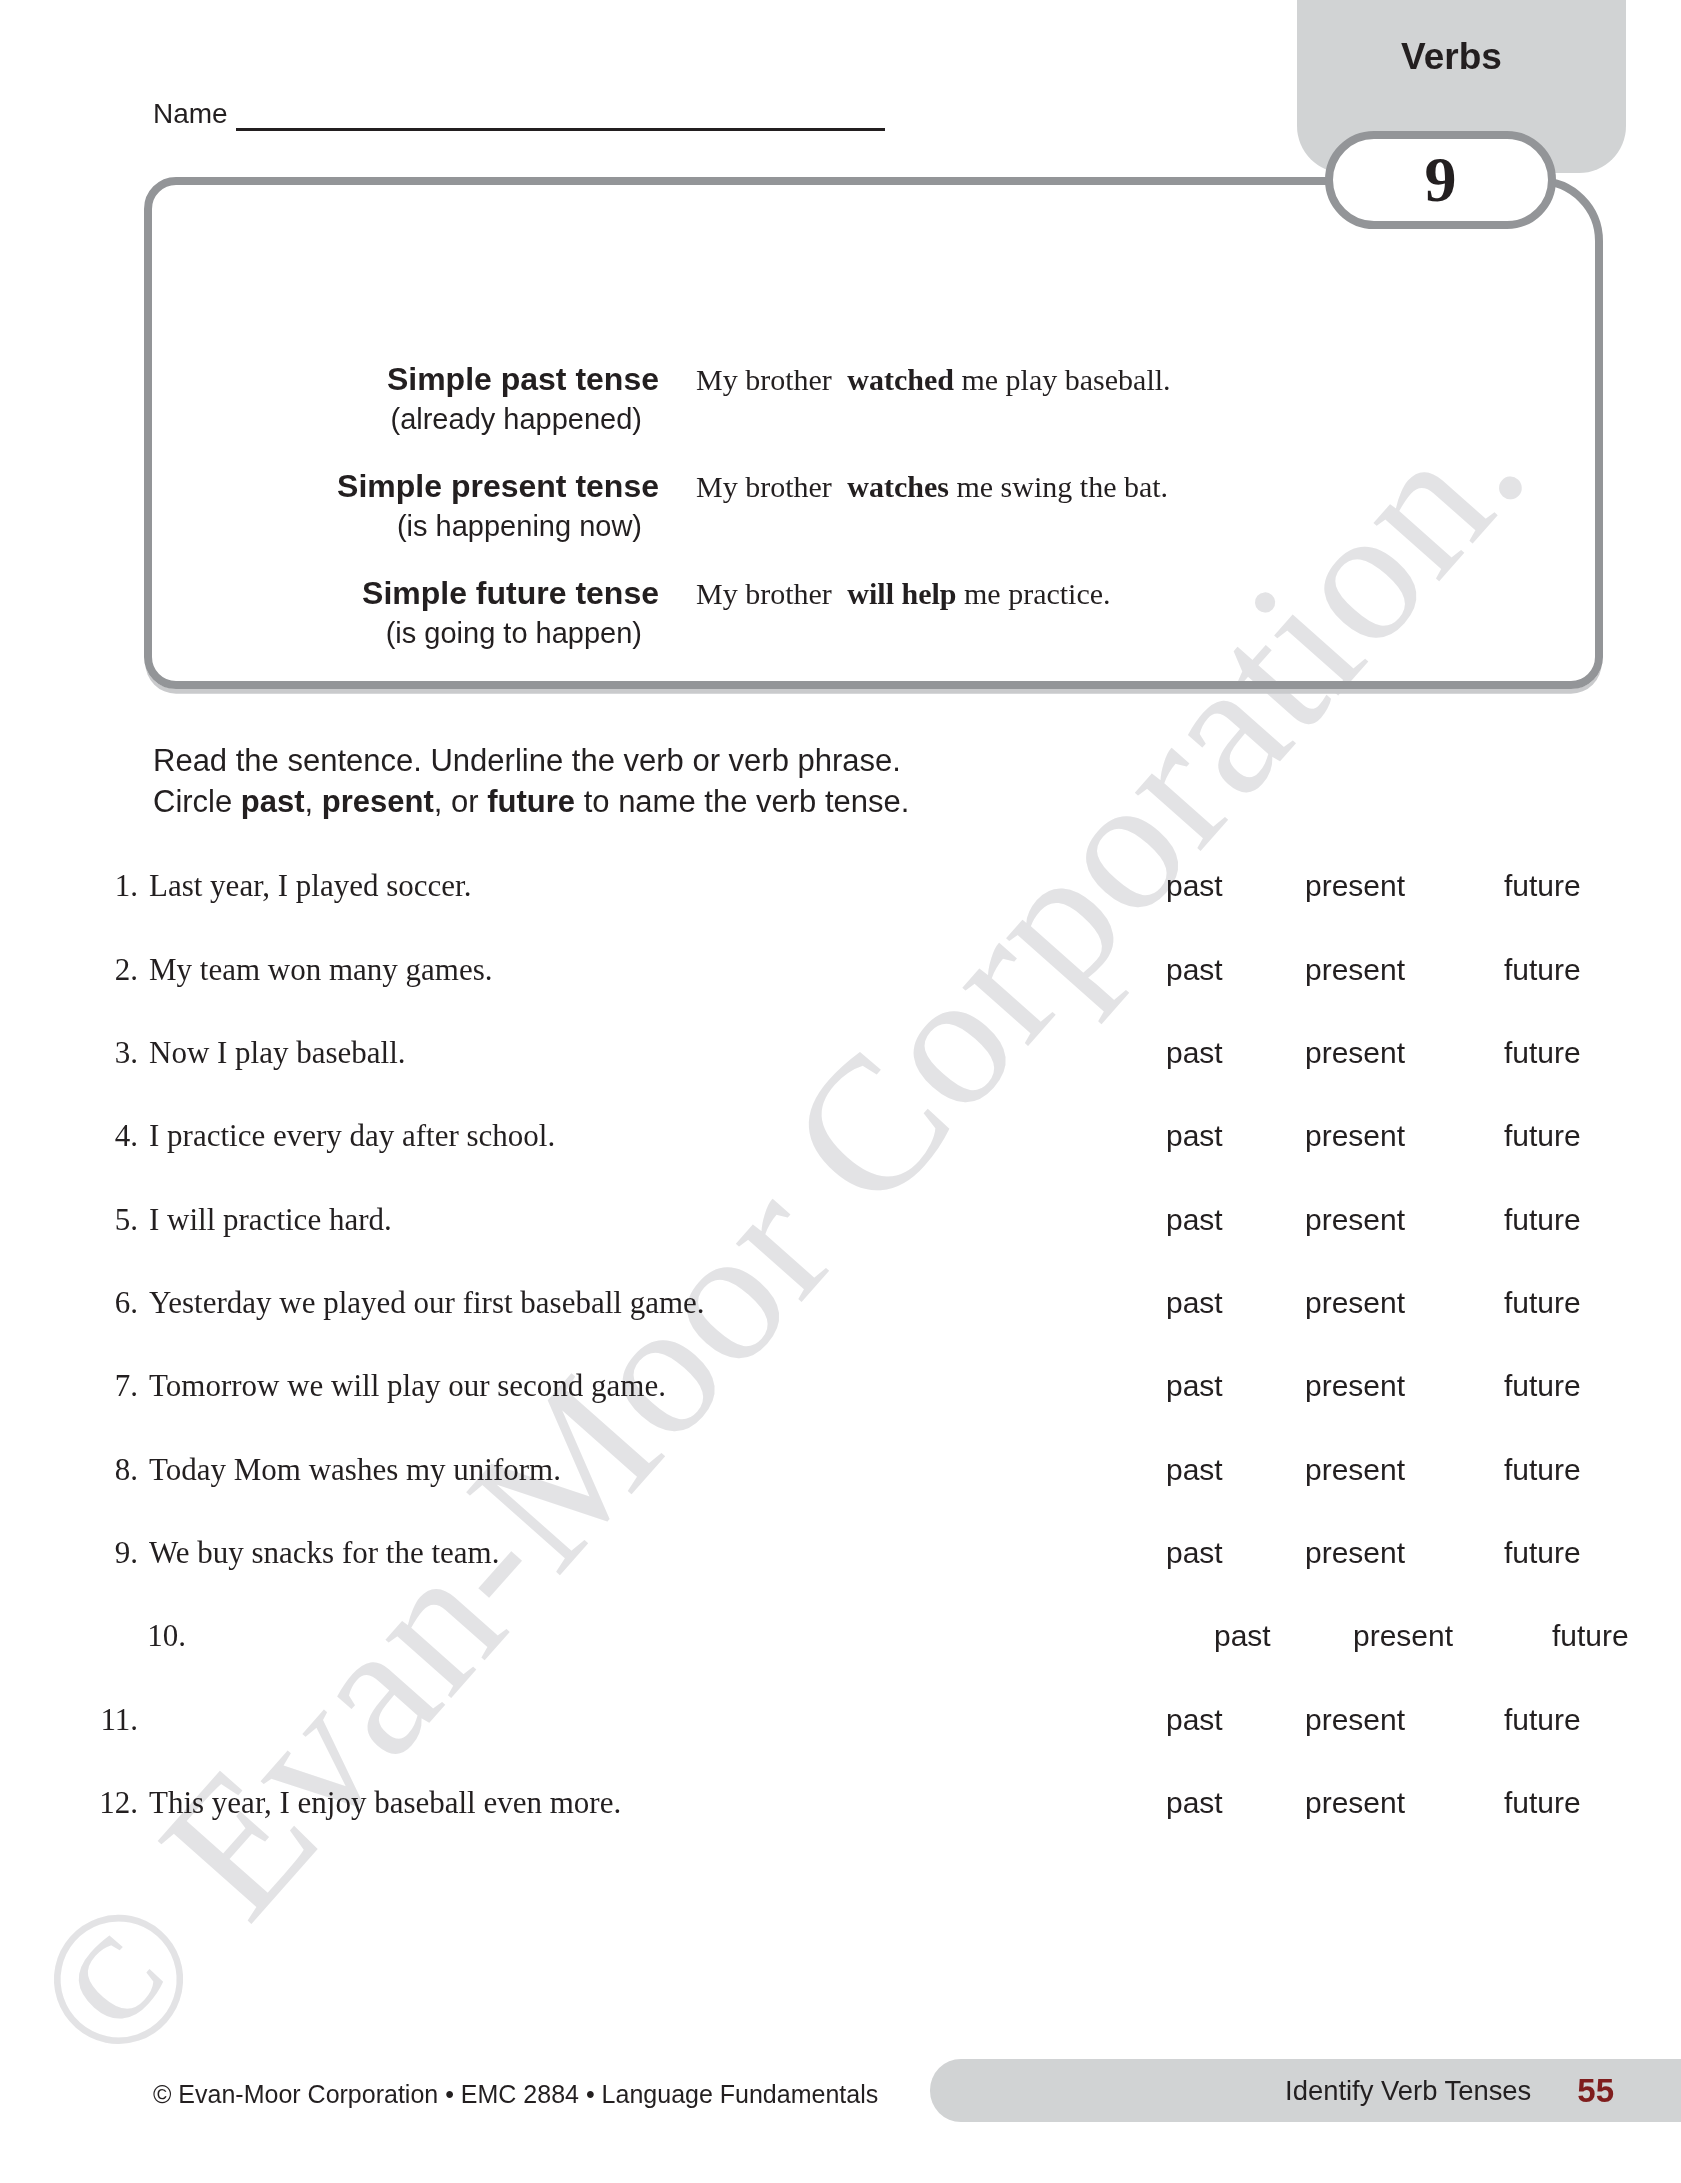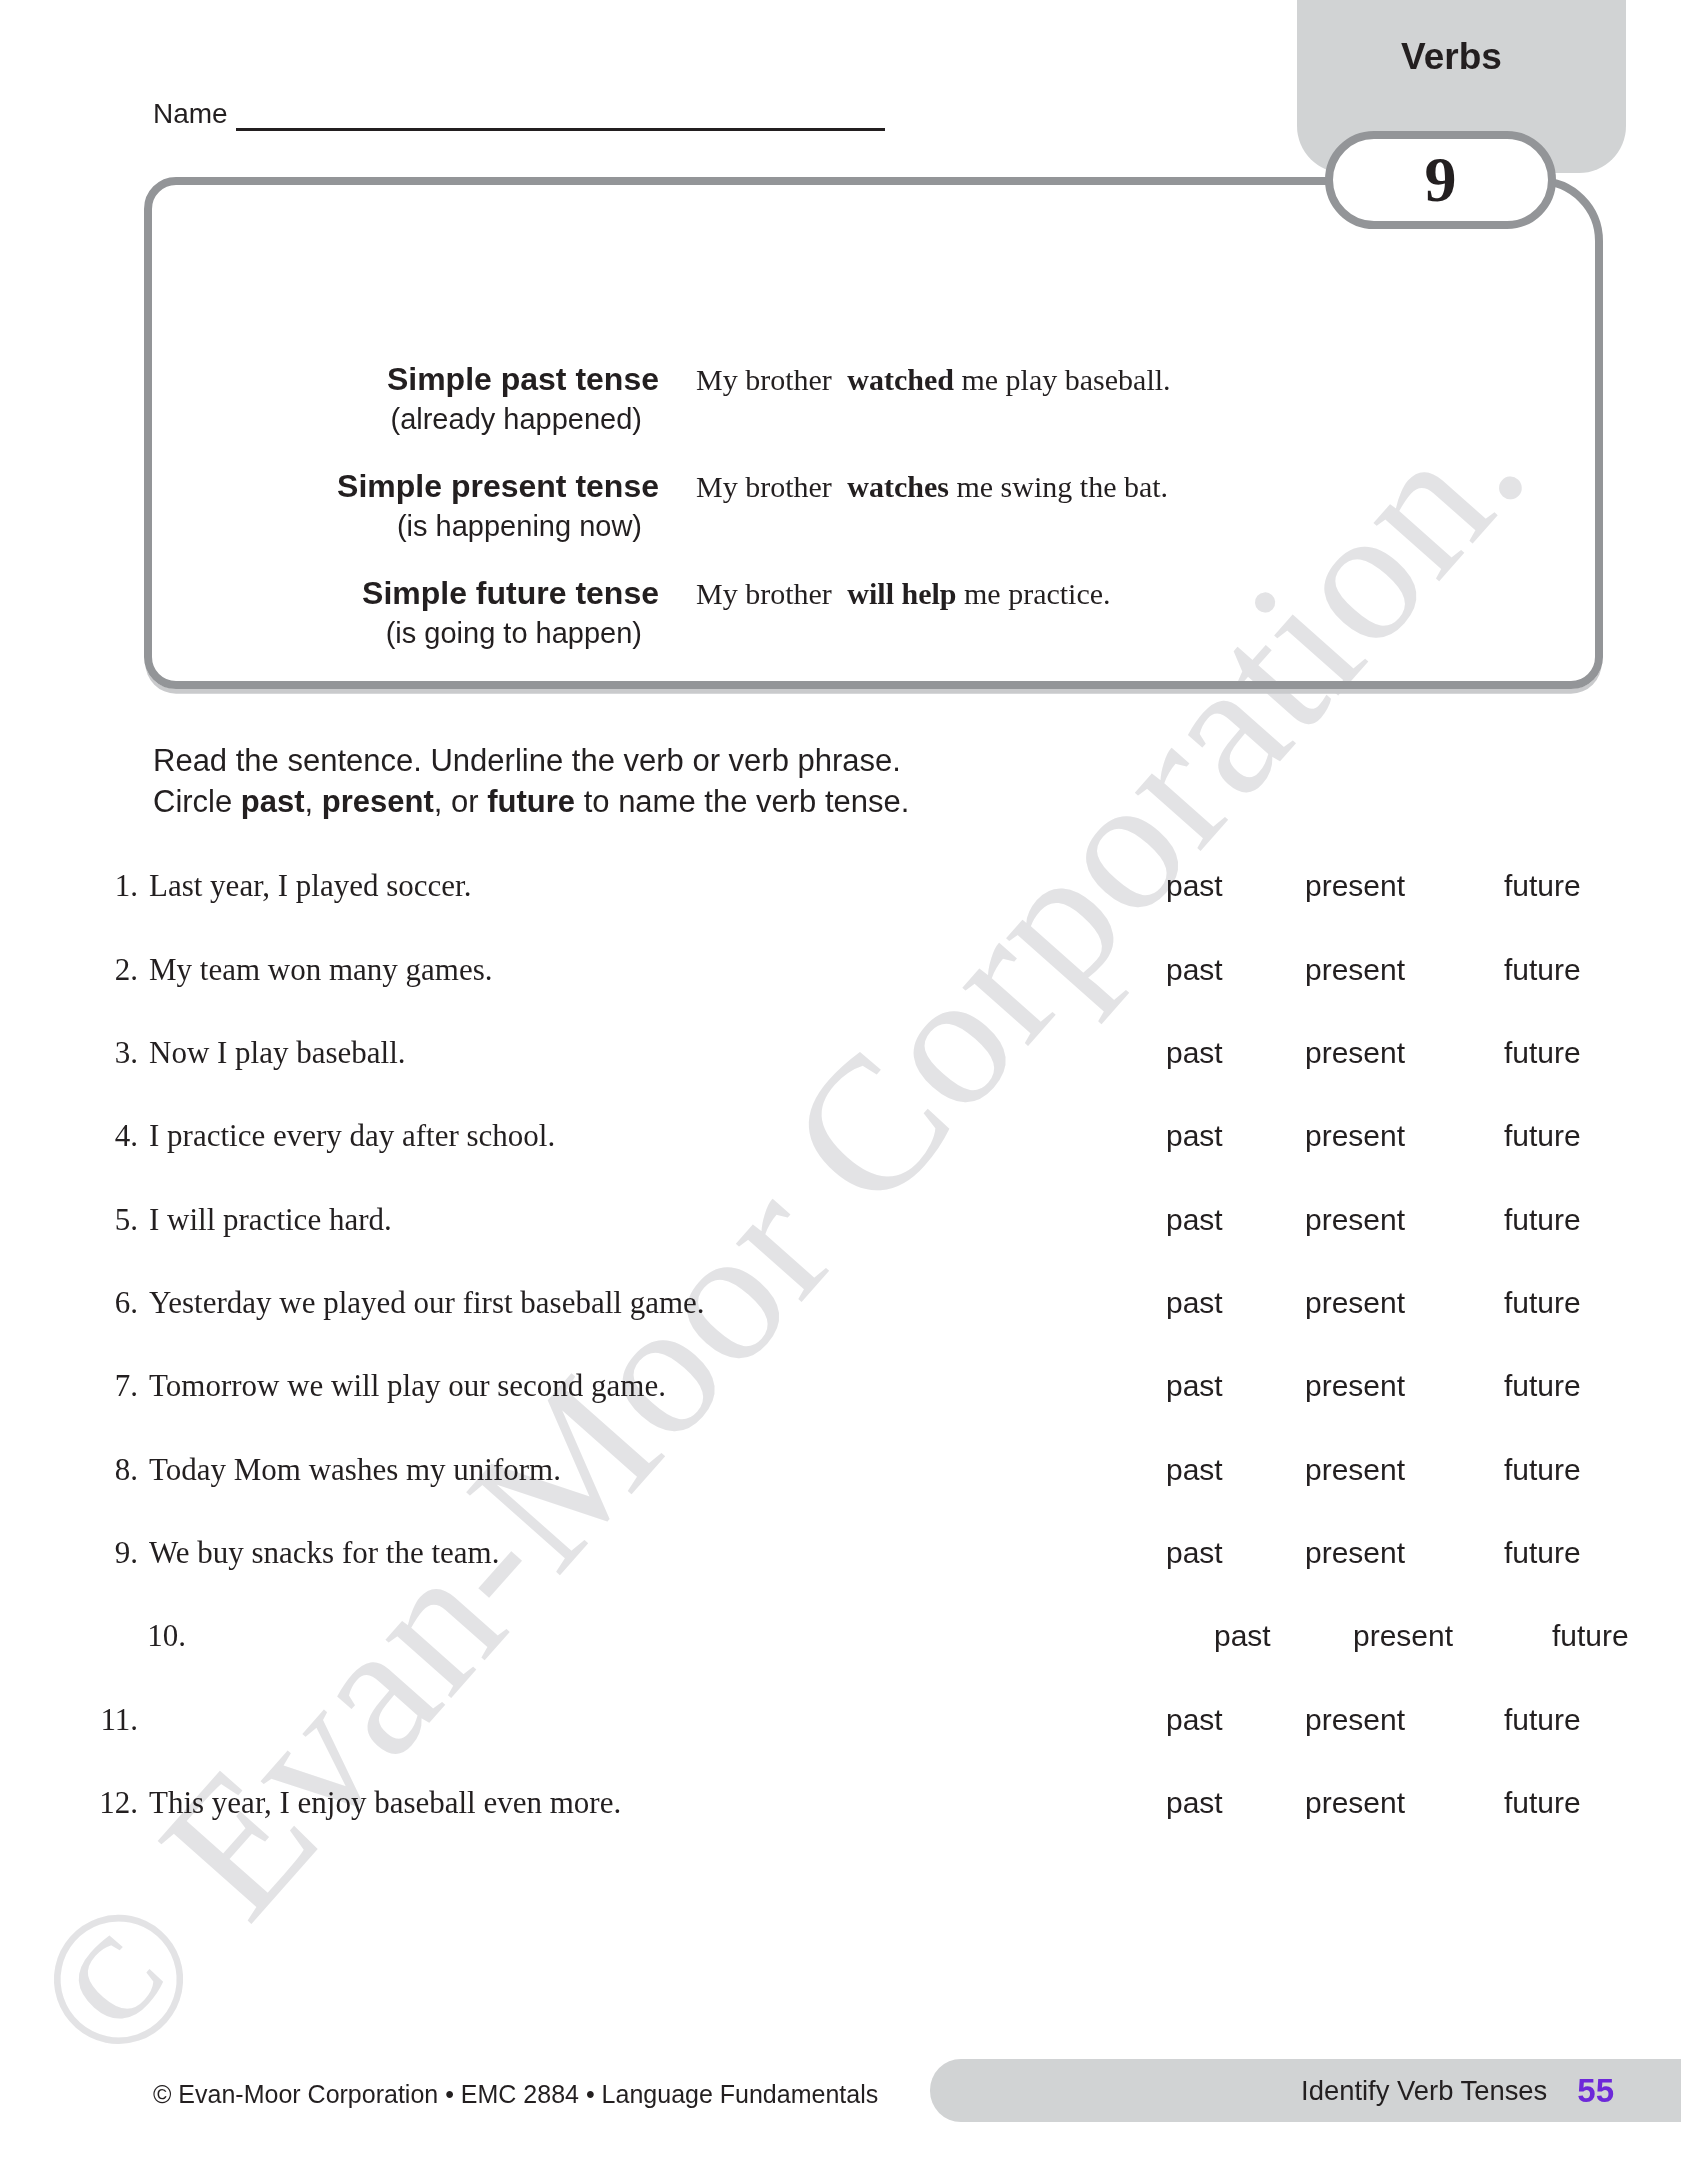--- a/index.html
+++ b/index.html
@@ -96,24 +96,24 @@
   .q-choice.c1{left:1305px;}
   .q-choice.c2{left:1504px;}
   
   .footer-left{
     position:absolute;left:153px;top:2080px;font-size:25px;z-index:2;
   }
   .footer-bar{
     position:absolute;left:930px;top:2059px;width:751px;height:63px;
     background:#d1d3d4;border-radius:31px 0 0 31px;z-index:2;
     display:flex;align-items:center;justify-content:flex-end;
-    gap:30px;padding-right:67px;box-sizing:border-box;
+    gap:46px;padding-right:67px;box-sizing:border-box;
   }
   .footer-bar .ft-title{font-size:27.4px;color:#231f20;}
-  .footer-bar .ft-page{font-size:33px;font-weight:bold;color:#6d28d9;}
+  .footer-bar .ft-page{font-size:33px;font-weight:bold;color:#7f1d1d;}
 </style>
 </head>
 <body>
 
 <div class="page">
 
   <div class="watermark">© Evan-Moor Corporation.</div>
 
   <div class="name-row">Name</div>
   <div class="name-line"></div>

